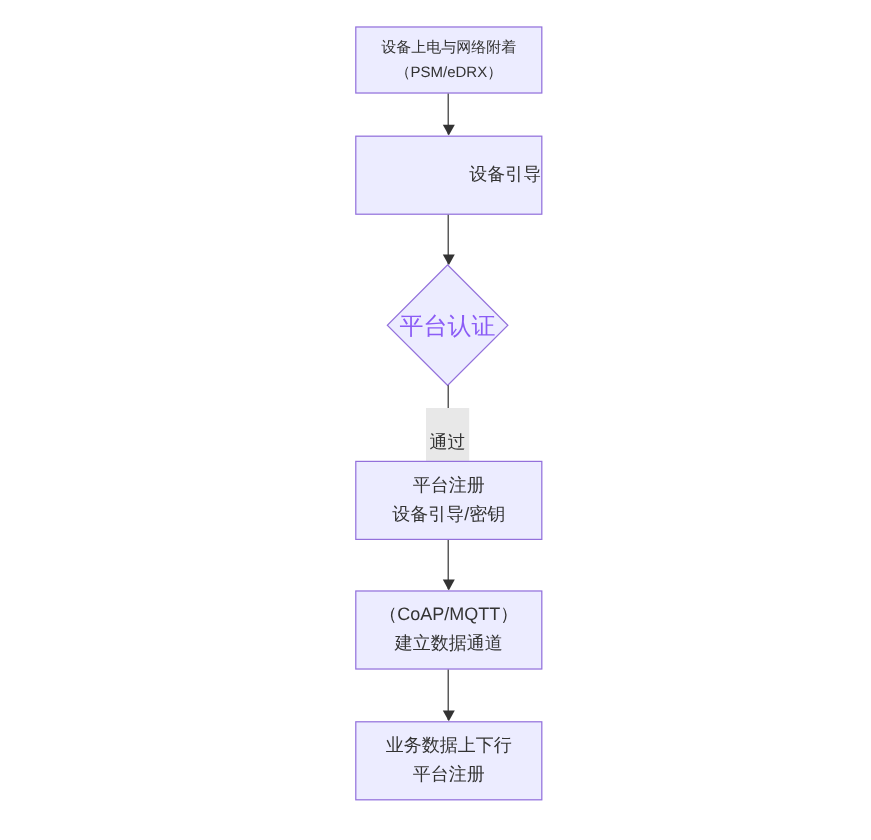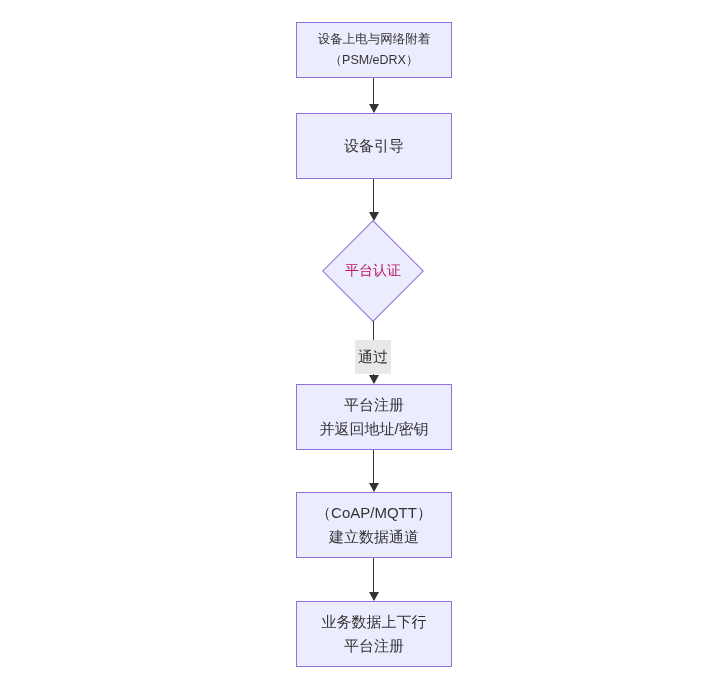--- a/index.html
+++ b/index.html
@@ -23,21 +23,21 @@
     display: flex;
     flex-direction: column;
     align-items: center;
     justify-content: center;
     text-align: center;
     font-size: 15px;
     line-height: 1.62;
     color: #333333;
   }
   #node-power  { top: 22px;  height: 56px; font-size: 12.5px; line-height: 1.7; }
-  #node-boot   { top: 113px; height: 66px; }
+  #node-boot   { top: 113px; height: 66px; align-items: flex-end; }
   #node-reg    { top: 384px; height: 66px; text-align: right; }
   #node-chan   { top: 492px; height: 66px; }
   #node-biz    { top: 601px; height: 66px; }
 
   
   .diamond-wrap {
     position: absolute;
     left: 323px;
     top: 221px;
     width: 100px;
@@ -52,22 +52,22 @@
     background: #ECECFF;
     border: 1px solid #9370DB;
     transform: rotate(45deg);
   }
   .diamond-label {
     position: absolute;
     inset: 0;
     display: flex;
     align-items: center;
     justify-content: center;
-    font-size: 14px;
-    color: #be185d;
+    font-size: 20px;
+    color: #8b5cf6;
   }
 
   
   .edge {
     position: absolute;
     left: 373px;
     width: 1.2px;
     background: #333333;
   }
   #edge-1 { top: 78px;  height: 34px; }
@@ -90,21 +90,21 @@
   
   .edge-label {
     position: absolute;
     left: 373px;
     top: 340px;
     transform: translateX(-50%);
     background: #e8e8e8;
     color: #333333;
     font-size: 15px;
     line-height: 22px;
-    padding: 6px 3px;
+    padding: 18px 3px;
     white-space: nowrap;
   }
 </style>
 </head>
 <body>
 
 <div class="canvas">
 
   <div class="node" id="node-power">
     <div>设备上电与网络附着</div>
@@ -128,21 +128,21 @@
     <div class="diamond-label">平台认证</div>
   </div>
 
   <div class="edge" id="edge-3">
     <div class="arrowhead"></div>
   </div>
   <div class="edge-label">通过</div>
 
   <div class="node" id="node-reg">
     <div>平台注册</div>
-    <div>并返回地址/密钥</div>
+    <div>设备引导/密钥</div>
   </div>
 
   <div class="edge" id="edge-4">
     <div class="arrowhead"></div>
   </div>
 
   <div class="node" id="node-chan">
     <div>（CoAP/MQTT）</div>
     <div>建立数据通道</div>
   </div>

